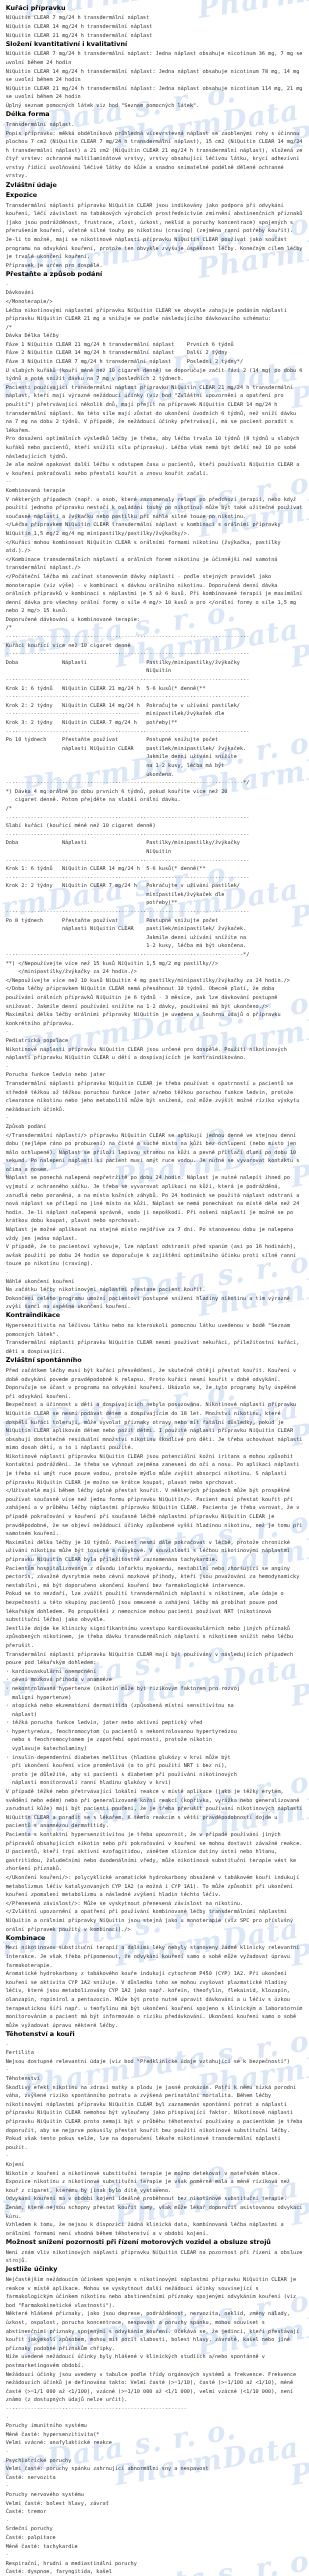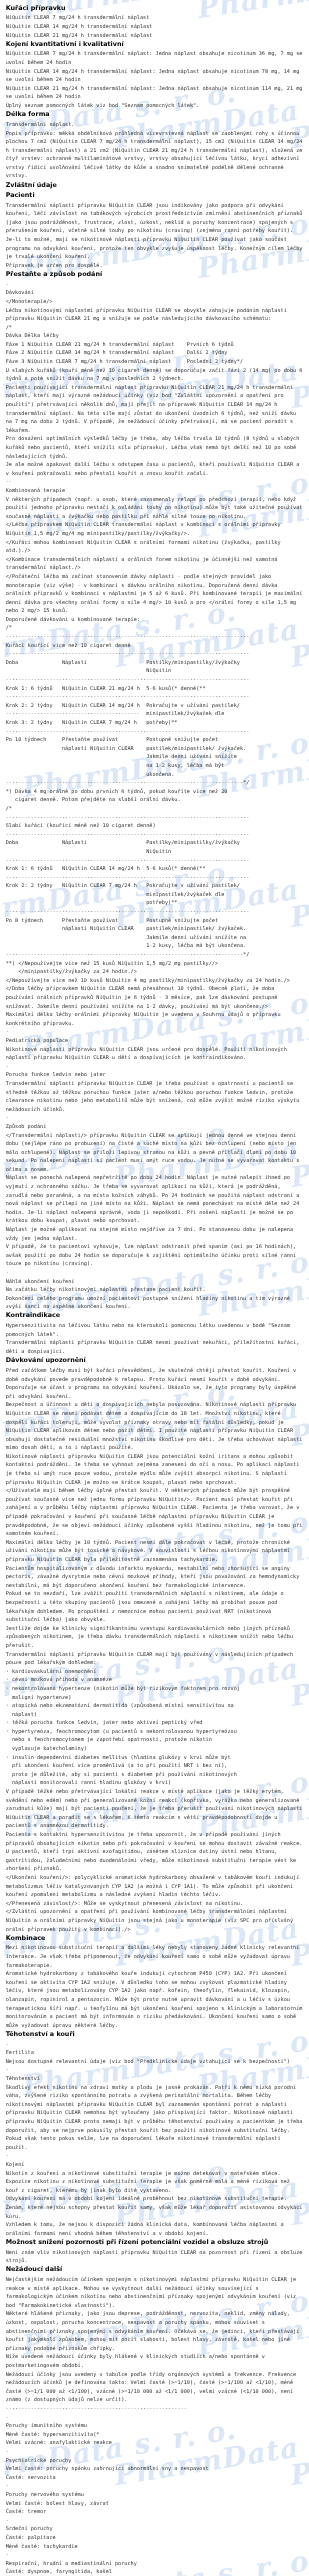--- a/index.html
+++ b/index.html
@@ -70,30 +70,30 @@
       <span class="wm" style="left: 113px; top: 2436px;">PharmData s. r. o.</span>
       <span class="wm" style="left: 289px; top: 2436px;">PharmData s. r. o.</span>
       <span class="wm" style="left: 20.6px; top: 2566px;">PharmData s. r. o.</span>
       <span class="wm" style="left: 196px; top: 2566px;">PharmData s. r. o.</span>
     </div>
   <div class="doc">
       <div class="h">Kuřáci přípravku</div>
       <div class="p">NiQuitin CLEAR 7 mg/24 h transdermální náplast</div>
       <div class="p">NiQuitin CLEAR 14 mg/24 h transdermální náplast</div>
       <div class="p">NiQuitin CLEAR 21 mg/24 h transdermální náplast</div>
-      <div class="h">Kojení kvantitativní i kvalitativní</div>
+      <div class="h">Složení kvantitativní i kvalitativní</div>
       <div class="p">NiQuitin CLEAR 7 mg/24 h transdermální náplast: Jedna náplast obsahuje nicotinum 36 mg, 7 mg se uvolní během 24 hodin</div>
       <div class="p">NiQuitin CLEAR 14 mg/24 h transdermální náplast: Jedna náplast obsahuje nicotinum 78 mg, 14 mg se uvolní během 24 hodin</div>
       <div class="p">NiQuitin CLEAR 21 mg/24 h transdermální náplast: Jedna náplast obsahuje nicotinum 114 mg, 21 mg se uvolní během 24 hodin</div>
       <div class="p">Úplný seznam pomocných látek viz bod "Seznam pomocných látek".</div>
       <div class="h">Délka forma</div>
       <div class="p">Transdermální náplast.</div>
       <div class="p">Popis přípravku: měkká obdélníková průhledná vícevrstevná náplast se zaoblenými rohy s účinnou plochou 7 cm2 (NiQuitin CLEAR 7 mg/24 h transdermální náplast), 15 cm2 (NiQuitin CLEAR 14 mg/24 h transdermální náplast) a 21 cm2 (NiQuitin CLEAR 21 mg/24 h transdermální náplast), složená ze čtyř vrstev: ochranné multilaminátové vrstvy, vrstvy obsahující léčivou látku, krycí adhezivní vrstvy řídící uvolňování léčivé látky do kůže a snadno snímatelné podélně dělené ochranné vrstvy.</div>
       <div class="h">Zvláštní údaje</div>
-      <div class="h">Pacienti</div>
+      <div class="h">Expozice</div>
       <div class="p">Transdermální náplasti přípravku NiQuitin CLEAR jsou indikovány jako podpora při odvykání kouření, léčí závislost na tabákových výrobcích prostřednictvím zmírnění abstinenčních příznaků (jako jsou podrážděnost, frustrace, zlost, úzkost, neklid a poruchy koncentrace) spojených s přerušením kouření, včetně silné touhy po nikotinu (craving) (zejména ranní potřeby kouřit).</div>
       <div class="p">Je-li to možné, mají se nikotinové náplasti přípravku NiQuitin CLEAR používat jako součást programu na odvykání kouření, protože ten obvykle zvyšuje úspěšnost léčby. Konečným cílem léčby je trvalé ukončení kouření.</div>
       <div class="p">Přípravek je určen pro dospělé.</div>
       <div class="h">Přestaňte a způsob podání</div>
       <div class="p">-</div>
       <div class="p">Dávkování</div>
       <div class="p">&lt;/Monoterapie/&gt;</div>
       <div class="p">Léčba nikotinovými náplastmi přípravku NiQuitin CLEAR se obvykle zahajuje podáním náplasti přípravku NiQuitin CLEAR 21 mg a snižuje se podle následujícího dávkovacího schématu:</div>
       <div class="p">/*</div>
       <div class="p">Dávka Délka léčby</div>
@@ -168,21 +168,21 @@
       <div class="p">Náplast se ponechá nalepená nepřetržitě po dobu 24 hodin. Náplast je nutné nalepit ihned po vyjmutí z ochranného sáčku. Je třeba se vyvarovat aplikaci na kůži, která je podrážděná, zarudlá nebo poraněná, a na místa kožních záhybů. Po 24 hodinách se použitá náplast odstraní a nová náplast se přilepí na jiné místo na kůži. Náplast se nemá ponechávat na místě déle než 24 hodin. Je-li náplast nalepená správně, voda ji nepoškodí. Při nošení náplasti je možné se po krátkou dobu koupat, plavat nebo sprchovat.</div>
       <div class="p">Náplast je možné aplikovat na stejné místo nejdříve za 7 dní. Po stanovenou dobu je nalepena vždy jen jedna náplast.</div>
       <div class="p">V případě, že to pacientovi vyhovuje, lze náplast odstranit před spaním (asi po 16 hodinách), avšak použití po dobu 24 hodin se doporučuje k zajištění optimálního účinku proti silné ranní touze po nikotinu (craving).</div>
       <div class="p">-</div>
       <div class="p">Náhlé ukončení kouření</div>
       <div class="p">Na začátku léčby nikotinovými náplastmi přestane pacient kouřit.</div>
       <div class="p">Dokončení celého programu umožní pacientovi postupné snížení hladiny nikotinu a tím výrazně zvýší šanci na úspěšné ukončení kouření.</div>
       <div class="h">Kontraindikace</div>
       <div class="p">Hypersenzitivita na léčivou látku nebo na kteroukoli pomocnou látku uvedenou v bodě "Seznam pomocných látek".</div>
       <div class="p">Transdermální náplasti přípravku NiQuitin CLEAR nesmí používat nekuřáci, příležitostní kuřáci, děti a dospívající.</div>
-      <div class="h">Dávkování upozornění</div>
+      <div class="h">Zvláštní spontánního</div>
       <div class="p">Před začátkem léčby musí být kuřáci přesvědčeni, že skutečně chtějí přestat kouřit. Kouření v době odvykání povede pravděpodobně k relapsu. Proto kuřáci nesmí kouřit v době odvykání. Doporučuje se účast v programu na odvykání kouření. Ukázalo se, že tyto programy byly úspěšné při odvykání kouření.</div>
       <div class="p">Bezpečnost a účinnost u dětí a dospívajících nebyla posuzována. Nikotinové náplasti přípravku NiQuitin CLEAR se nesmí podávat dětem a dospívajícím do 18 let. Množství nikotinu, které dospělí kuřáci tolerují, může vyvolat příznaky otravy nebo mít fatální důsledky, pokud je NiQuitin CLEAR aplikován dětem nebo požit dětmi. I použité náplasti přípravku NiQuitin CLEAR obsahují dostatečné residuální množství nikotinu škodlivé pro děti. Je třeba uchovávat náplasti mimo dosah dětí, a to i náplasti použité.</div>
       <div class="p">Nikotinové náplasti přípravku NiQuitin CLEAR jsou potenciální kožní iritans a mohou způsobit kontaktní podráždění. Je třeba se vyhnout zejména zanesení do očí a nosu. Po aplikaci náplasti je třeba si umýt ruce pouze vodou, protože mýdlo může zvýšit absorpci nikotinu. S náplastí přípravku NiQuitin CLEAR je možno se krátce koupat, plavat nebo sprchovat.</div>
       <div class="p">&lt;/Uživatelé mají během léčby úplně přestat kouřit. V některých případech může být prospěšné používat současně více než jednu formu přípravku NiQuitin/&gt;. Pacient musí přestat kouřit při zahájení a v průběhu léčby náplastmi přípravku NiQuitin CLEAR. Pacienta je třeba varovat, že v případě pokračování v kouření při současné léčbě náplastmi přípravku NiQuitin CLEAR je pravděpodobné, že se objeví nežádoucí účinky způsobené vyšší hladinou nikotinu, než je tomu při samotném kouření.</div>
       <div class="p">Maximální délka léčby je 10 týdnů. Pacient nesmí dále pokračovat v léčbě, protože chronické užívání nikotinu může být toxické a návykové. V souvislosti s léčbou nikotinovými náplastmi přípravku NiQuitin CLEAR byla příležitostně zaznamenána tachykardie.</div>
       <div class="p">Pacientům hospitalizovaným z důvodu infarktu myokardu, nestabilní nebo zhoršující se anginy pectoris, závažné dysrytmie nebo cévní mozkové příhody, kteří jsou považováni za hemodynamicky nestabilní, má být doporučeno ukončení kouření bez farmakologické intervence.</div>
       <div class="p">Pokud se to nezdaří, lze zvážit použití transdermálních náplastí s nikotinem, ale údaje o bezpečnosti u této skupiny pacientů jsou omezené a zahájení léčby má probíhat pouze pod lékařským dohledem. Po propuštění z nemocnice mohou pacienti používat NRT (nikotinová substituční léčba) jako obvykle.</div>
       <div class="p">Jestliže dojde ke klinicky signifikantnímu vzestupu kardiovaskulárních nebo jiných příznaků způsobených nikotinem, je třeba dávku transdermálních náplastí s nikotinem snížit nebo léčbu přerušit.</div>
       <div class="p">Transdermální náplasti přípravku NiQuitin CLEAR mají být používány v následujících případech pouze pod lékařským dohledem:</div>
       <div class="p">· kardiovaskulární onemocnění</div>
@@ -213,23 +213,23 @@
       <div class="p">Fertilita</div>
       <div class="p">Nejsou dostupné relevantní údaje (viz bod "Předklinické údaje vztahující se k bezpečnosti")</div>
       <div class="p">-</div>
       <div class="p">Těhotenství</div>
       <div class="p">Škodlivý efekt nikotinu na zdraví matky a plodu je jasně prokázán. Patří k němu nízká porodní váha, zvýšené riziko spontánního potratu a zvýšená perinatální mortalita. Během léčby nikotinovými náplastmi přípravku NiQuitin CLEAR byl zaznamenán spontánní potrat a náplasti přípravku NiQuitin CLEAR nemohou být vyloučeny jako přispívající faktor. Nikotinové náplasti přípravku NiQuitin CLEAR proto nemají být v průběhu těhotenství používány a pacientkám je třeba doporučit, aby se nejprve pokusily přestat kouřit bez použití nikotinové substituční léčby. Pokud však tento pokus selže, lze na doporučení lékaře nikotinové transdermální náplasti použít.</div>
       <div class="p">-</div>
       <div class="p">Kojení</div>
       <div class="p">Nikotin z kouření a nikotinové substituční terapie je možno detekovat v mateřském mléce. Expozice nikotinu z nikotinové substituční terapie je však poměrně malá a méně riziková než kouř z cigaret, kterému by jinak bylo dítě vystaveno.</div>
       <div class="p">Odvykání kouření má v období kojení ideálně proběhnout bez nikotinové substituční terapie. Ženám, které nejsou schopny přestat kouřit samy, však může lékař doporučit asistovanou odvykací kúru.</div>
       <div class="p">Vzhledem k tomu, že nejsou k dispozici žádná klinická data, kombinovaná léčba náplastmi a orálními formami není vhodná během těhotenství a v období kojení.</div>
-      <div class="h">Možnost snížení pozornosti při řízení potenciální vozidel a obsluze strojů</div>
+      <div class="h">Možnost snížení pozornosti při řízení motorových vozidel a obsluze strojů</div>
       <div class="p">Není znám vliv nikotinových náplastí přípravku NiQuitin CLEAR na pozornost při řízení a obsluze strojů.</div>
-      <div class="h">Nežádoucí další</div>
+      <div class="h">Jestliže účinky</div>
       <div class="p">Nejčastějším nežádoucím účinkem spojeným s nikotinovými náplastmi přípravku NiQuitin CLEAR je reakce v místě aplikace. Mohou se vyskytnout další nežádoucí účinky související s farmakologickým účinkem nikotinu nebo abstinenčními příznaky spojenými odvykáním kouření (viz bod "Farmakokinetické vlastnosti").</div>
       <div class="p">Některé hlášené příznaky, jako jsou deprese, podrážděnost, nervozita, neklid, změny nálady, úzkost, ospalost, porucha koncentrace, nespavost a poruchy spánku, mohou souviset s abstinenčními příznaky spojenými s odvykáním kouření. Očekává se, že jedinci, kteří přestávají kouřit jakýmkoli způsobem, mohou mít pocit slabosti, bolest hlavy, závratě, kašel nebo jiné příznaky podobné příznakům chřipky.</div>
       <div class="p">Níže uvedené nežádoucí účinky byly hlášené v klinických studiích a/nebo spontánně v postmarketingovém období.</div>
       <div class="p">Nežádoucí účinky jsou uvedeny v tabulce podle třídy orgánových systémů a frekvence. Frekvence nežádoucích účinků je definována takto: Velmi časté (&gt;=1/10), časté (&gt;=1/100 až &lt;1/10), méně časté (&gt;=1/1 000 až &lt;1/100), vzácné (&gt;=1/10 000 až &lt;1/1 000), velmi vzácné (&lt;1/10 000), není známo (z dostupných údajů nelze určit).</div>
       <div class="p">----------------------------------------------------------</div>
       <div class="p">-</div>
       <div class="p">Poruchy imunitního systému</div>
       <div class="p">Méně časté: hypersenzitivita(*</div>
       <div class="p">Velmi vzácné: anafylaktické reakce</div>
       <div class="p">-</div>

